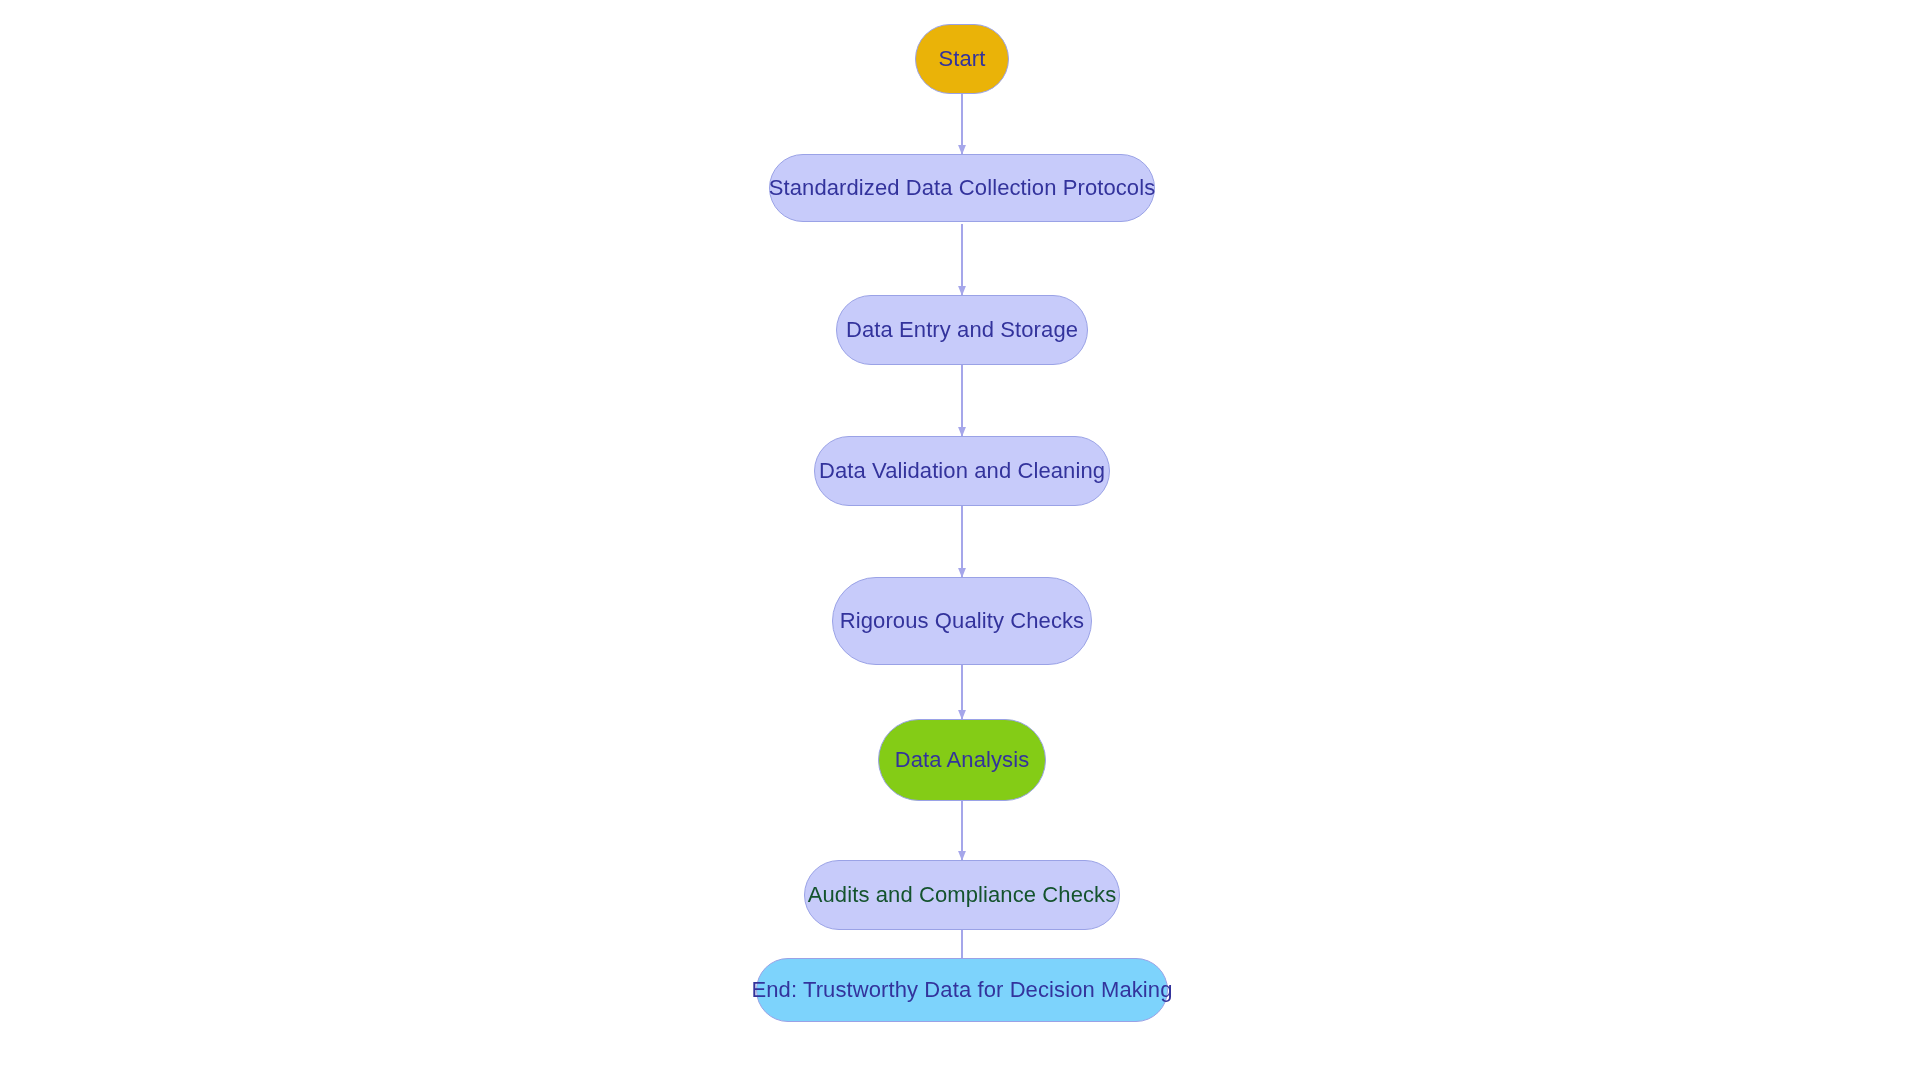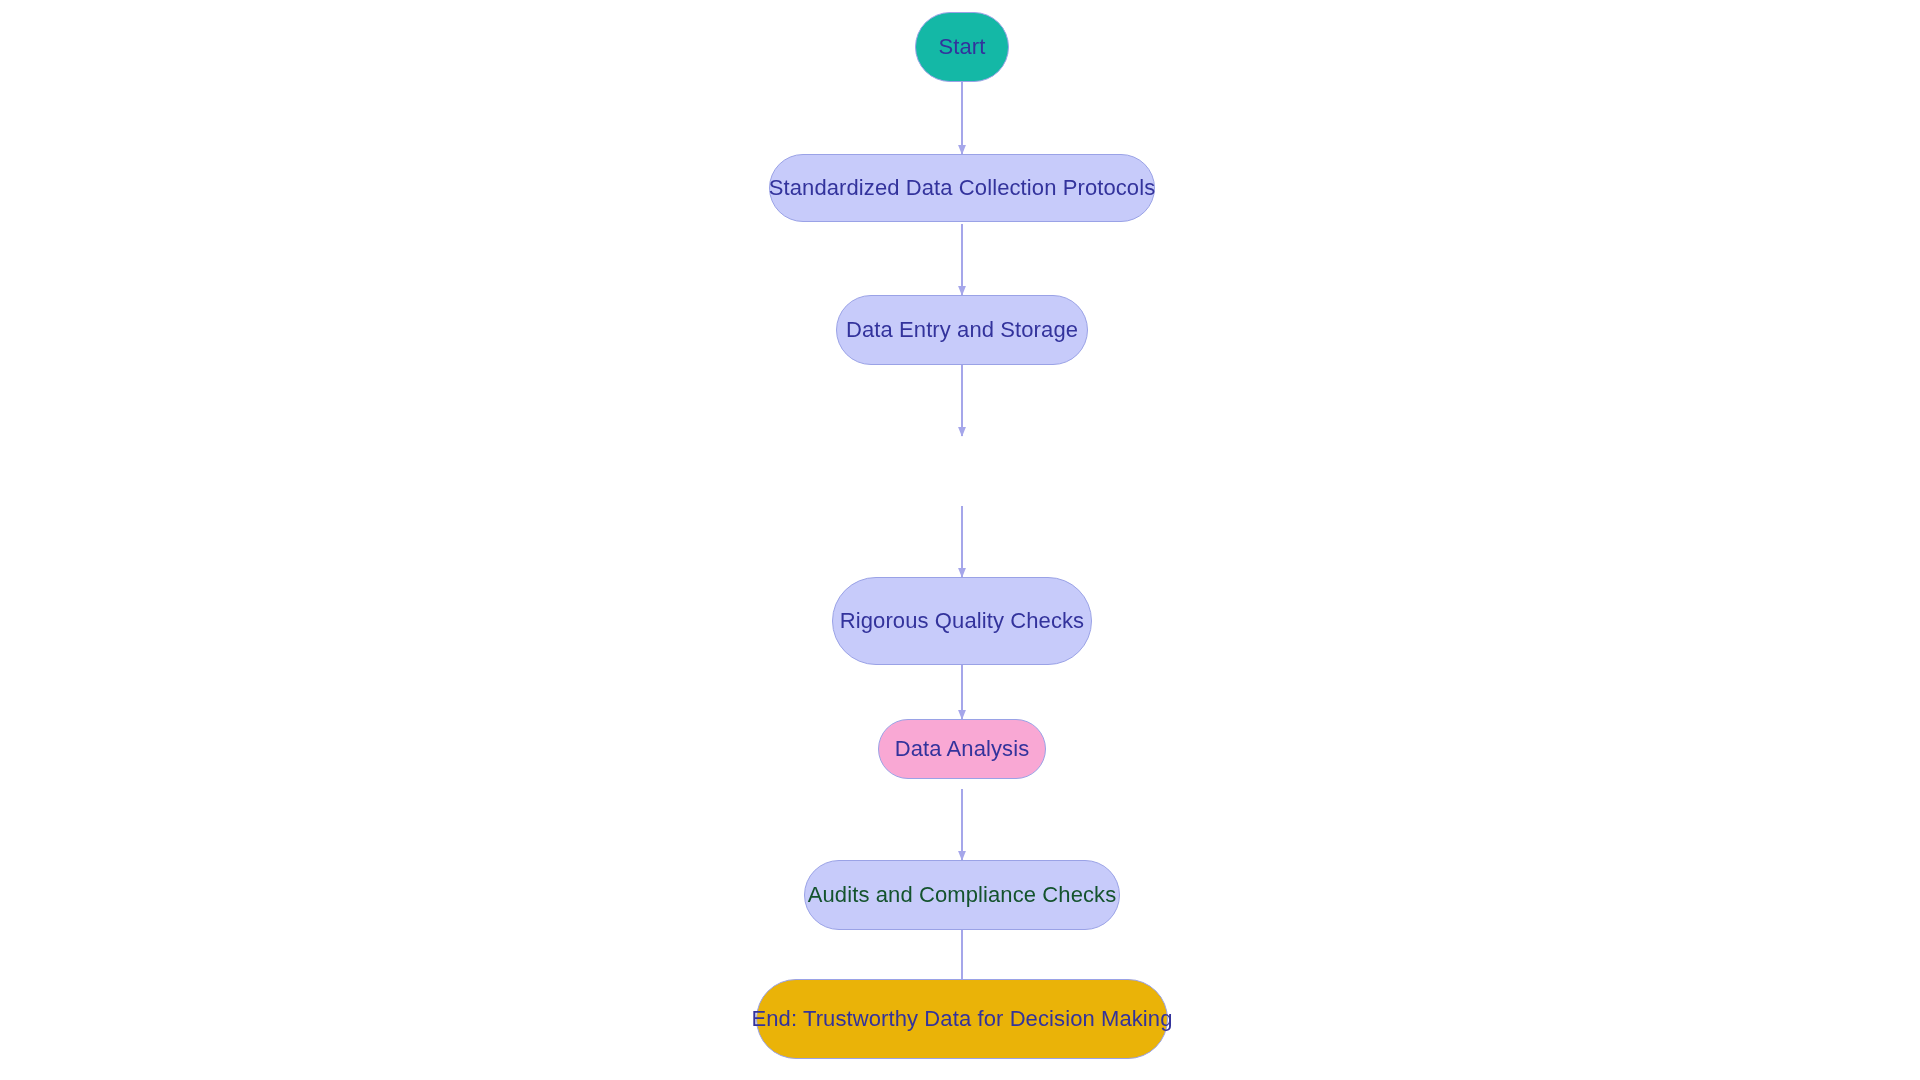--- a/index.html
+++ b/index.html
@@ -87,36 +87,39 @@
         <line x1="962" y1="224" x2="962" y2="295" stroke="#a5a6ea" stroke-width="2" marker-end="url(#arrowhead)"></line>
         <line x1="962" y1="365" x2="962" y2="436" stroke="#a5a6ea" stroke-width="2" marker-end="url(#arrowhead)"></line>
         <line x1="962" y1="506" x2="962" y2="577" stroke="#a5a6ea" stroke-width="2" marker-end="url(#arrowhead)"></line>
         <line x1="962" y1="647" x2="962" y2="719" stroke="#a5a6ea" stroke-width="2" marker-end="url(#arrowhead)"></line>
         <line x1="962" y1="789" x2="962" y2="860" stroke="#a5a6ea" stroke-width="2" marker-end="url(#arrowhead)"></line>
         <line x1="962" y1="930" x2="962" y2="1001" stroke="#a5a6ea" stroke-width="2" marker-end="url(#arrowhead)"></line>
       </g>
   </svg>
 
   <div id="node-column">
-      <div class="flow-node terminal" style="width: 94px; height: 70px; top: 12px; margin-left: 2px; background: #14b8a6; border-color: rgb(154, 162, 230);">
+      <div class="flow-node terminal" style="width: 94px; height: 70px; top: 24px; margin-left: 2px; background: #eab308; border-color: rgb(154, 162, 230);">
         <span class="node-label" style="color: rgb(51, 51, 156);">Start</span>
       </div>
       <div class="flow-node" style="width: 386px; height: 68px; top: 154px; margin-left: 2px; background: rgb(199, 203, 250); border-color: rgb(154, 162, 230);">
         <span class="node-label" style="color: rgb(51, 51, 156);">Standardized Data Collection Protocols</span>
       </div>
       <div class="flow-node" style="width: 252px; height: 70px; top: 295px; margin-left: 2px; background: rgb(199, 203, 250); border-color: rgb(154, 162, 230); justify-content: center;">
         <span class="node-label" style="color: rgb(51, 51, 156);">Data Entry and Storage</span>
       </div>
+      <div class="flow-node" style="width: 296px; height: 70px; top: 436px; margin-left: 2px; background: rgb(199, 203, 250); border-color: rgb(154, 162, 230);">
+        <span class="node-label" style="color: rgb(51, 51, 156);">Data Validation and Cleaning</span>
+      </div>
       <div class="flow-node" style="width: 260px; height: 88px; top: 577px; margin-left: 2px; background: rgb(199, 203, 250); border-color: rgb(154, 162, 230);">
         <span class="node-label" style="color: rgb(51, 51, 156);">Rigorous Quality Checks</span>
       </div>
-      <div class="flow-node" style="width: 168px; height: 60px; top: 719px; margin-left: 2px; background: #f9a8d4; border-color: rgb(154, 162, 230);">
+      <div class="flow-node" style="width: 168px; height: 82px; top: 719px; margin-left: 2px; background: #84cc16; border-color: rgb(154, 162, 230);">
         <span class="node-label" style="color: rgb(51, 51, 156);">Data Analysis</span>
       </div>
       <div class="flow-node" style="width: 316px; height: 70px; top: 860px; margin-left: 2px; background: rgb(199, 203, 250); border-color: rgb(154, 162, 230);">
         <span class="node-label" style="color: #14532d; text-align: center;">Audits and Compliance Checks</span>
       </div>
-      <div class="flow-node terminal" style="width: 412px; height: 80px; top: 979px; margin-left: 2px; background: #eab308; border-color: rgb(154, 162, 230);">
+      <div class="flow-node terminal" style="width: 412px; height: 64px; top: 958px; margin-left: 2px; background: #7dd3fc; border-color: rgb(154, 162, 230);">
         <span class="node-label" style="color: rgb(51, 51, 156);">End: Trustworthy Data for Decision Making</span>
       </div>
     </div>
 
 </div>
 
 </body></html>

